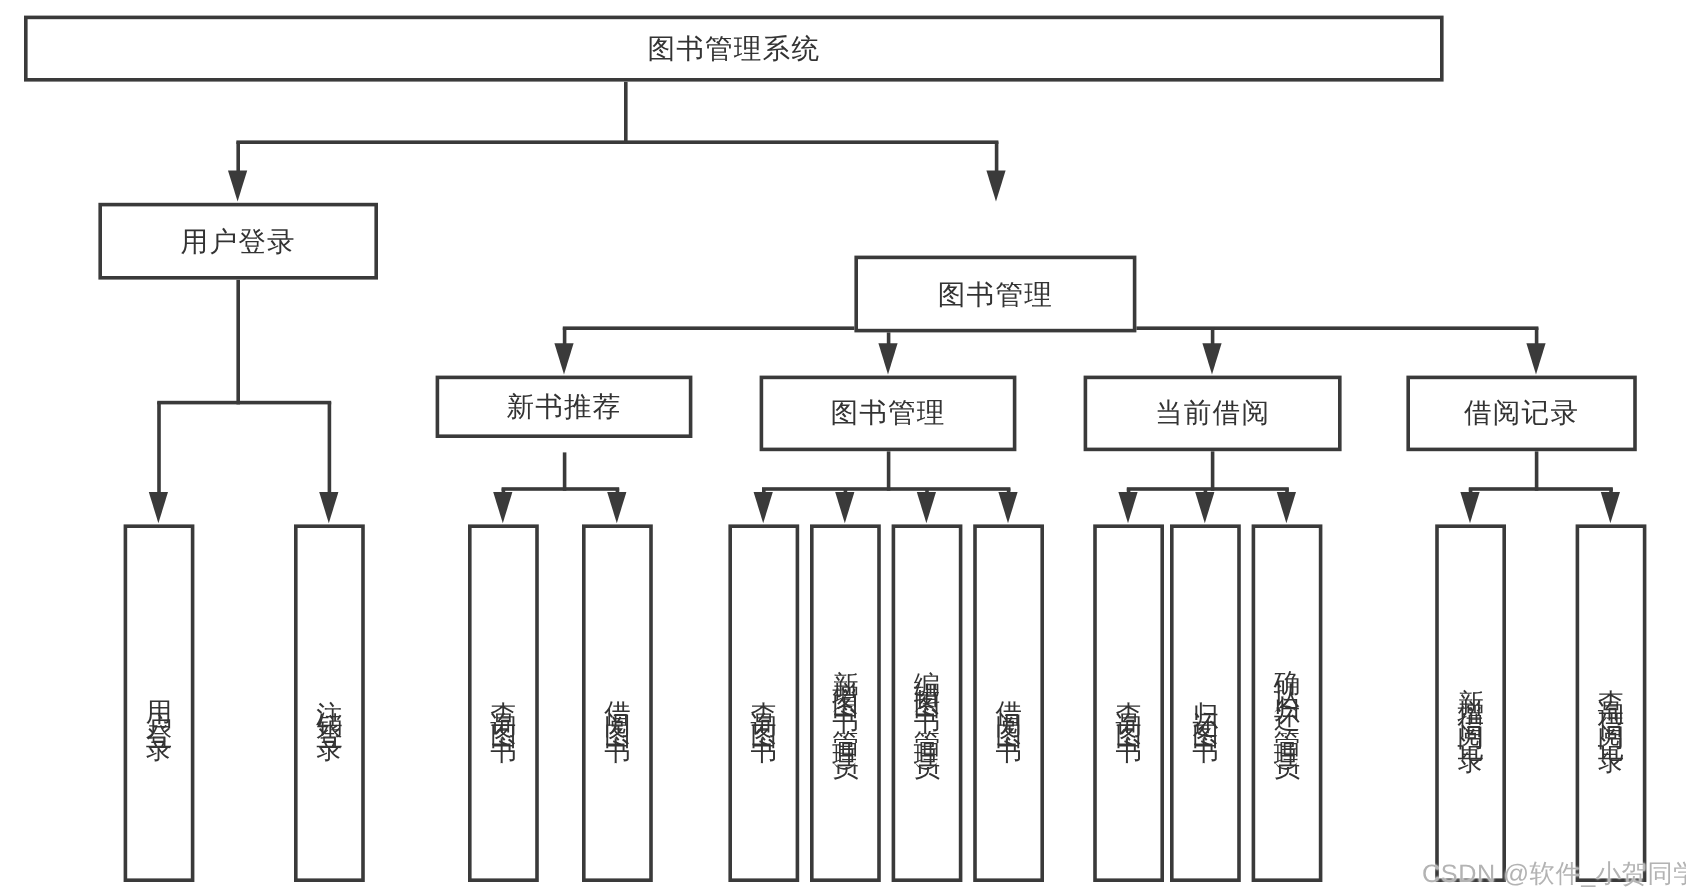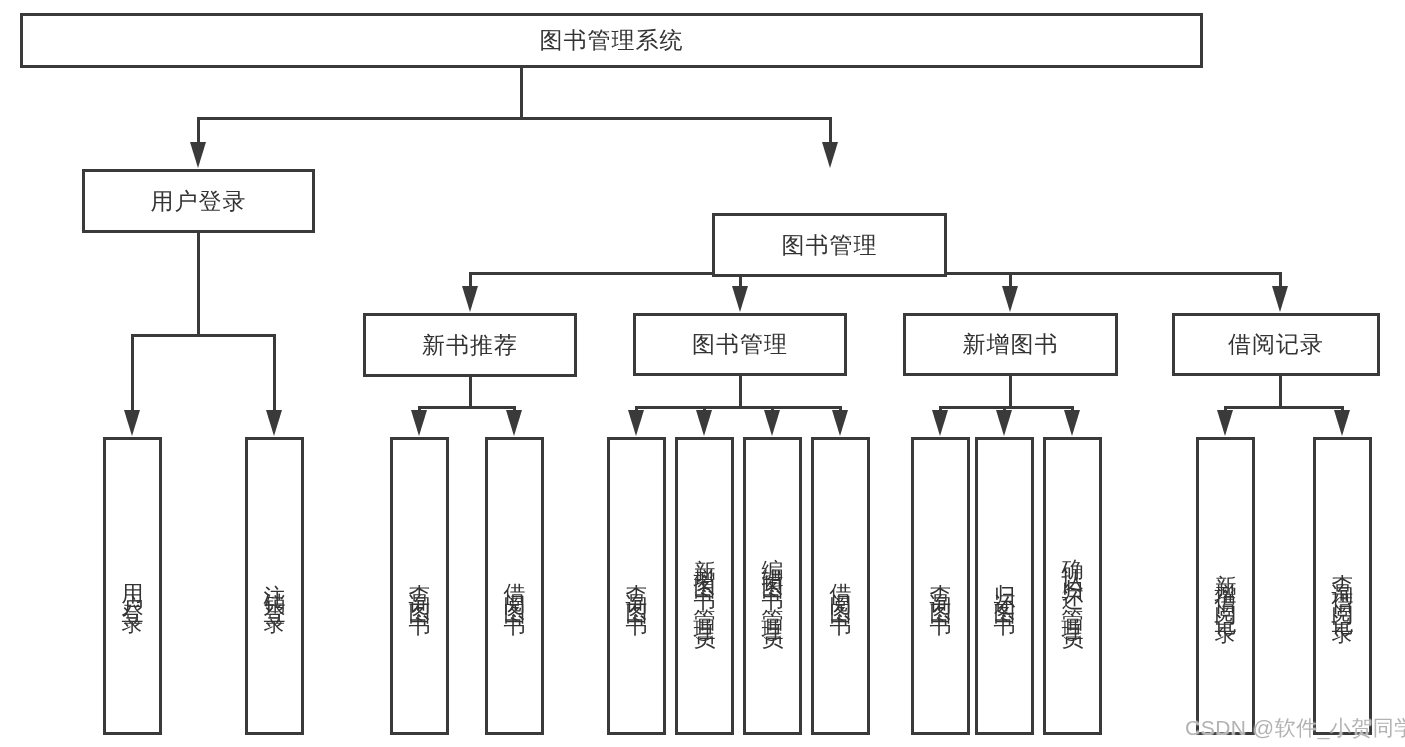--- a/index.html
+++ b/index.html
@@ -124,30 +124,30 @@
   <div id="nodes-layer">
       <div class="node" style="left: 20px; top: 13px; width: 1183px; height: 55px;">
         <span class="node-label">图书管理系统</span>
       </div>
       <div class="node" style="left: 82px; top: 169px; width: 233px; height: 64px;">
         <span class="node-label">用户登录</span>
       </div>
       <div class="node" style="left: 712px; top: 169px; width: 235px; height: 64px; margin-top: 44px;">
         <span class="node-label">图书管理</span>
       </div>
-      <div class="node" style="left: 363px; top: 313px; width: 214px; height: 64px;">
+      <div class="node" style="left: 363px; top: 313px; width: 214px; height: 52px;">
         <span class="node-label">新书推荐</span>
       </div>
       <div class="node" style="left: 633px; top: 313px; width: 214px; height: 63px;">
         <span class="node-label">图书管理</span>
       </div>
       <div class="node" style="left: 903px; top: 313px; width: 215px; height: 63px;">
-        <span class="node-label">新增图书</span>
+        <span class="node-label">当前借阅</span>
       </div>
-      <div class="node" style="left: 1172px; top: 313px; width: 208px; height: 63px;">
+      <div class="node" style="left: 1172px; top: 313px; width: 192px; height: 63px;">
         <span class="node-label">借阅记录</span>
       </div>
       <div class="node vertical" style="left: 103px; top: 437px; width: 59px; height: 298px;">
         <span class="node-label">用户登录</span>
       </div>
       <div class="node vertical" style="left: 245px; top: 437px; width: 59px; height: 298px;">
         <span class="node-label">注销登录</span>
       </div>
       <div class="node vertical" style="left: 390px; top: 437px; width: 59px; height: 298px;">
         <span class="node-label">查询图书</span>

